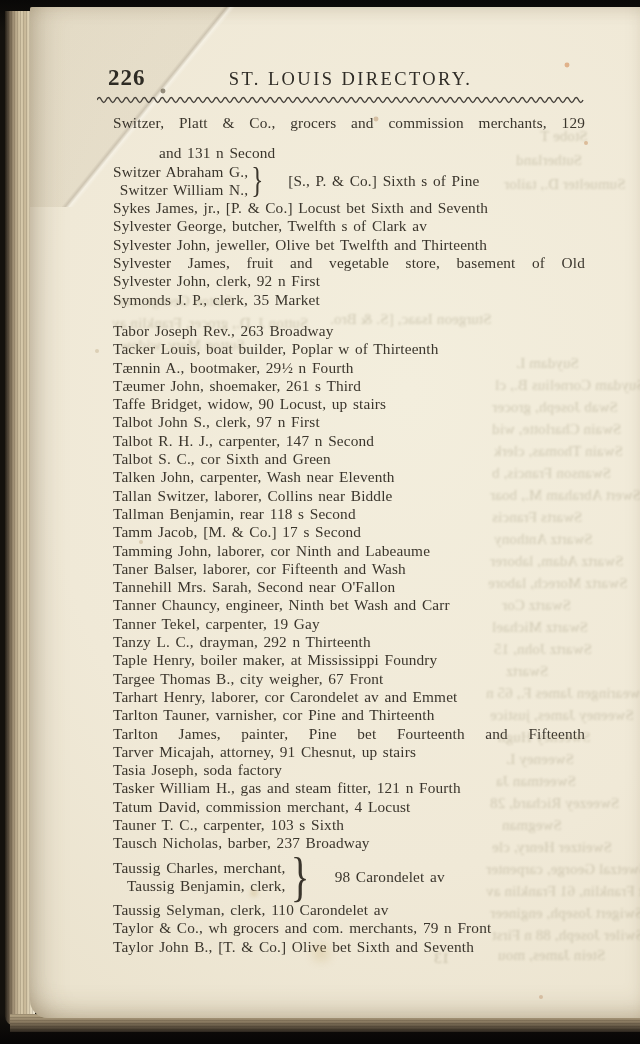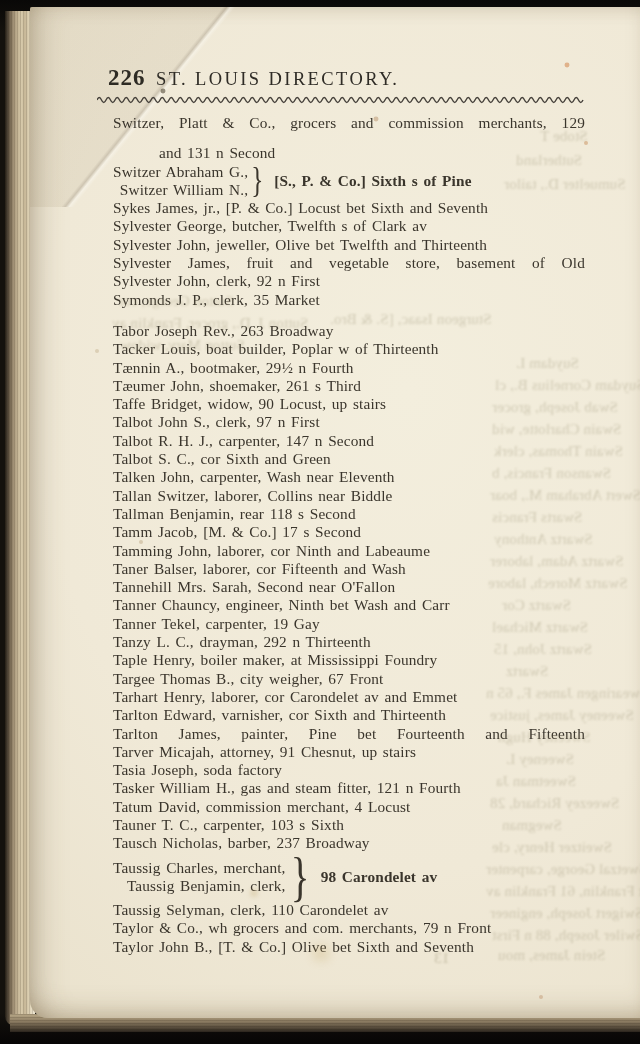--- a/index.html
+++ b/index.html
@@ -40,34 +40,34 @@
                 inset 0 10px 18px -12px rgba(120,100,60,.25);
   }
   .crease { position:absolute; left:0; top:0; width:235px; height:200px; pointer-events:none;
     background:linear-gradient(129deg, rgba(135,115,75,.10) 0 48.6%, rgba(70,52,28,.20) 49.6%, rgba(255,255,252,.34) 50.6%, rgba(0,0,0,0) 51.8%);
   }
 
   .content { position:relative; z-index:4; padding:0 55px 0 83px; }
 
   .header-row { display:flex; align-items:baseline; margin-top:58px; color:#2e2b24; }
   .page-number { font-size:23px; font-weight:bold; letter-spacing:1px; margin-left:-5px; min-width:48px; }
-  .running-title { flex:1; text-align:left; font-size:18.5px; letter-spacing:2.4px; padding-right:40px; color:#2f2c26; }
+  .running-title { flex:1; text-align:center; font-size:18.5px; letter-spacing:2.4px; padding-right:40px; color:#2f2c26; }
 
   .wavy-rule { display:block; margin:4px 0 0 -16px; }
 
   .entry-list { margin-top:9px; font-size:15.3px; line-height:18.3px; color:#3a352c; letter-spacing:.15px; word-spacing:1.6px; }
   .ln { white-space:normal; }
   .cont { padding-left:46px;margin-top:12px; }
   .jf { text-align:justify; text-align-last:justify; }
   .gap { height:13px; }
 
   .grp { display:flex; align-items:center;text-align:right; }
   .grp .names { flex:0 0 auto; }
   .brace { flex:0 0 auto; line-height:.9; color:#3a352c; transform:scaleX(.72); margin:0 2px 0 1px; font-weight:normal; }
-  .shared { flex:0 0 auto; margin-left:6px;font-weight:bold; }
+  .shared { flex:0 0 auto; margin-left:20px; }
 
   .ghost-layer { position:absolute; inset:0; z-index:3; pointer-events:none; }
   .ghost {
     position:absolute; transform:scaleX(-1); white-space:nowrap;
     color:#8f8768; opacity:.34; filter:blur(1.1px);
     font-size:14.8px; letter-spacing:.2px;
   }
   .ghost.sig { opacity:.42; filter:blur(.8px); font-size:15px; }
 
   .specks { position:absolute; left:0; top:0; width:2px; height:2px; border-radius:50%; z-index:5; pointer-events:none;
@@ -133,21 +133,21 @@
           <div class="ln">Tamm Jacob, [M. &amp; Co.] 17 s Second</div>
           <div class="ln">Tamming John, laborer, cor Ninth and Labeaume</div>
           <div class="ln">Taner Balser, laborer, cor Fifteenth and Wash</div>
           <div class="ln">Tannehill Mrs. Sarah, Second near O'Fallon</div>
           <div class="ln">Tanner Chauncy, engineer, Ninth bet Wash and Carr</div>
           <div class="ln">Tanner Tekel, carpenter, 19 Gay</div>
           <div class="ln">Tanzy L. C., drayman, 292 n Thirteenth</div>
           <div class="ln">Taple Henry, boiler maker, at Mississippi Foundry</div>
           <div class="ln">Targee Thomas B., city weigher, 67 Front</div>
           <div class="ln">Tarhart Henry, laborer, cor Carondelet av and Emmet</div>
-          <div class="ln">Tarlton Edward, varnisher, cor Sixth and Thirteenth</div>
+          <div class="ln">Tarlton Tauner, varnisher, cor Pine and Thirteenth</div>
           <div class="ln jf">Tarlton James, painter, Pine bet Fourteenth and Fifteenth</div>
           <div class="ln">Tarver Micajah, attorney, 91 Chesnut, up stairs</div>
           <div class="ln">Tasia Joseph, soda factory</div>
           <div class="ln">Tasker William H., gas and steam fitter, 121 n Fourth</div>
           <div class="ln">Tatum David, commission merchant, 4 Locust</div>
           <div class="ln">Tauner T. C., carpenter, 103 s Sixth</div>
           <div class="ln">Tausch Nicholas, barber, 237 Broadway</div>
           <div class="grp">
             <div class="names">
               <div class="ln">Taussig Charles, merchant,</div>

